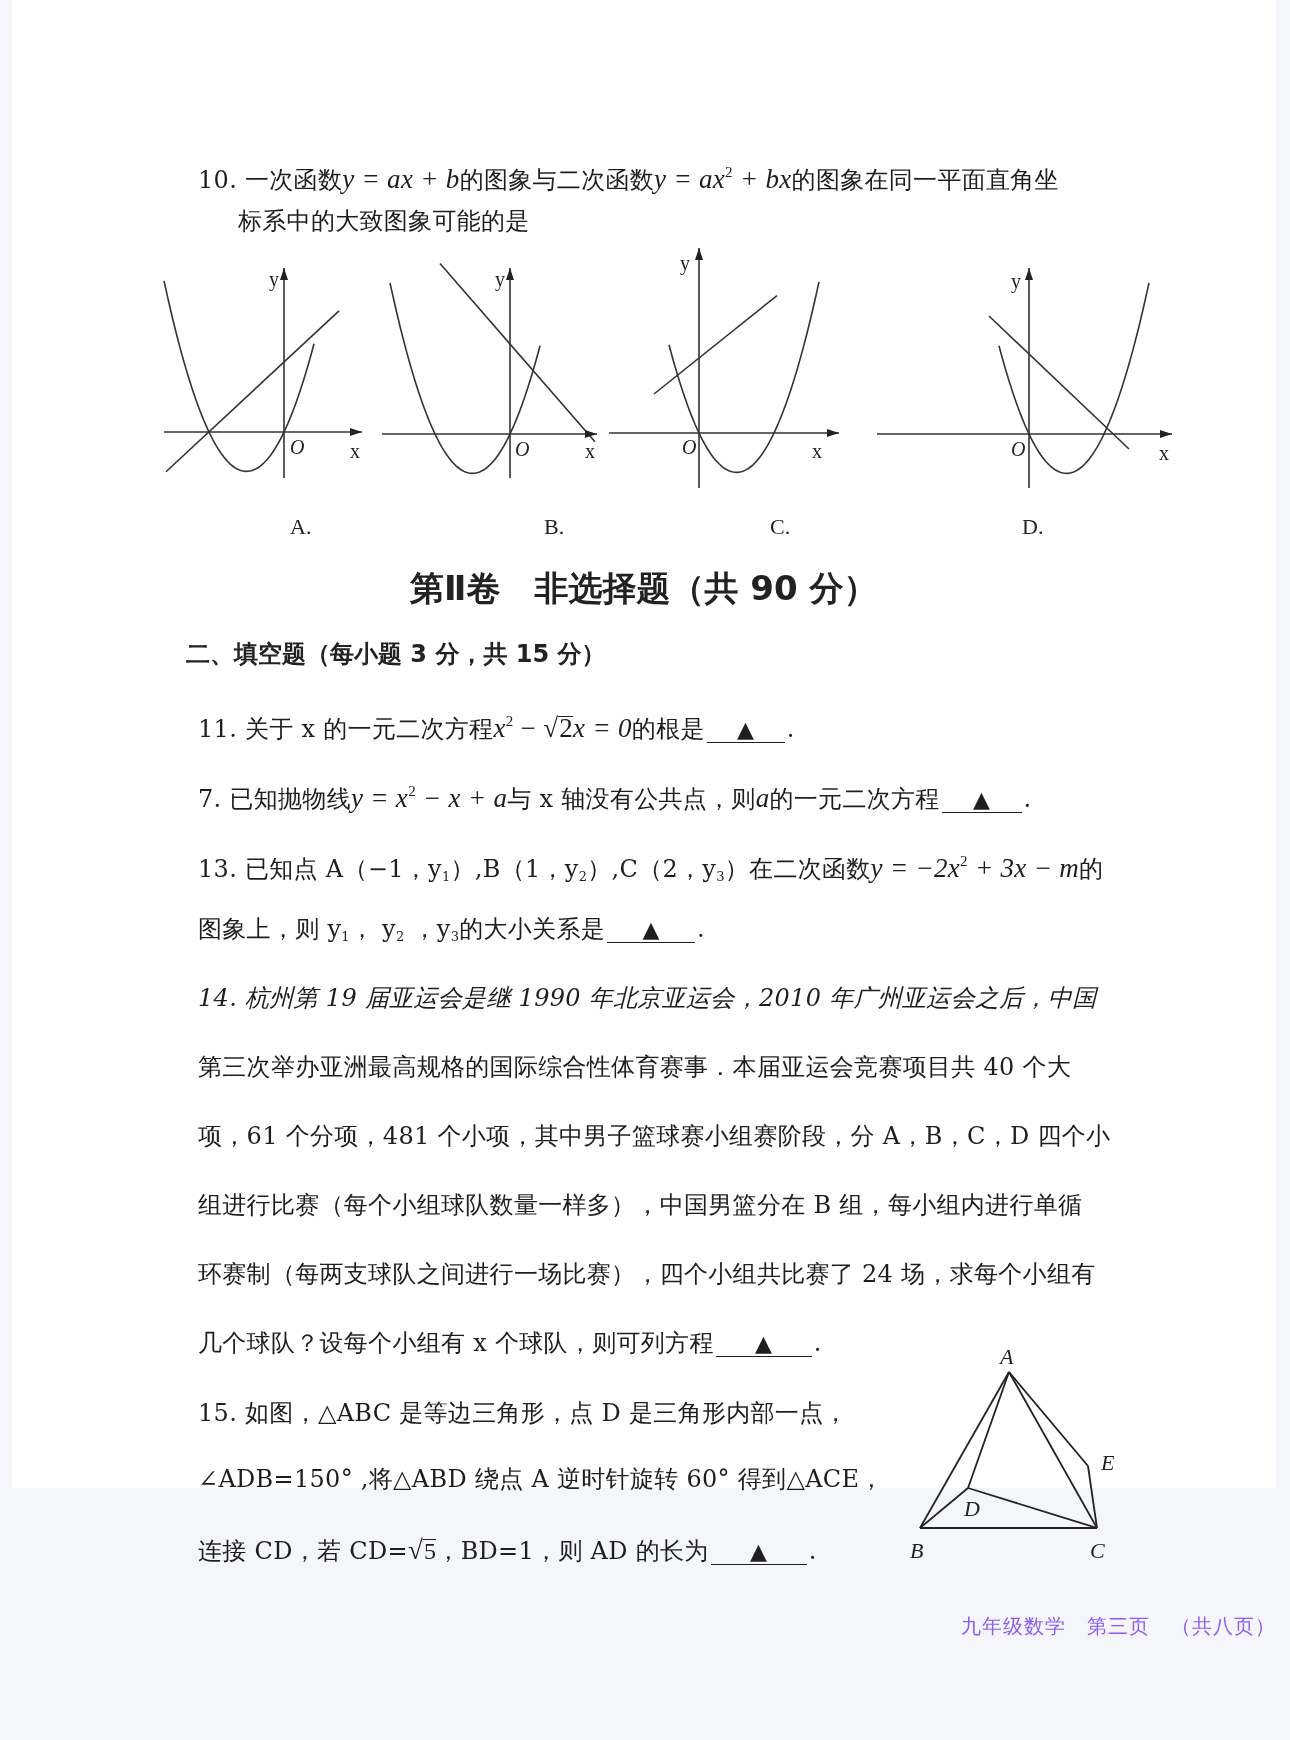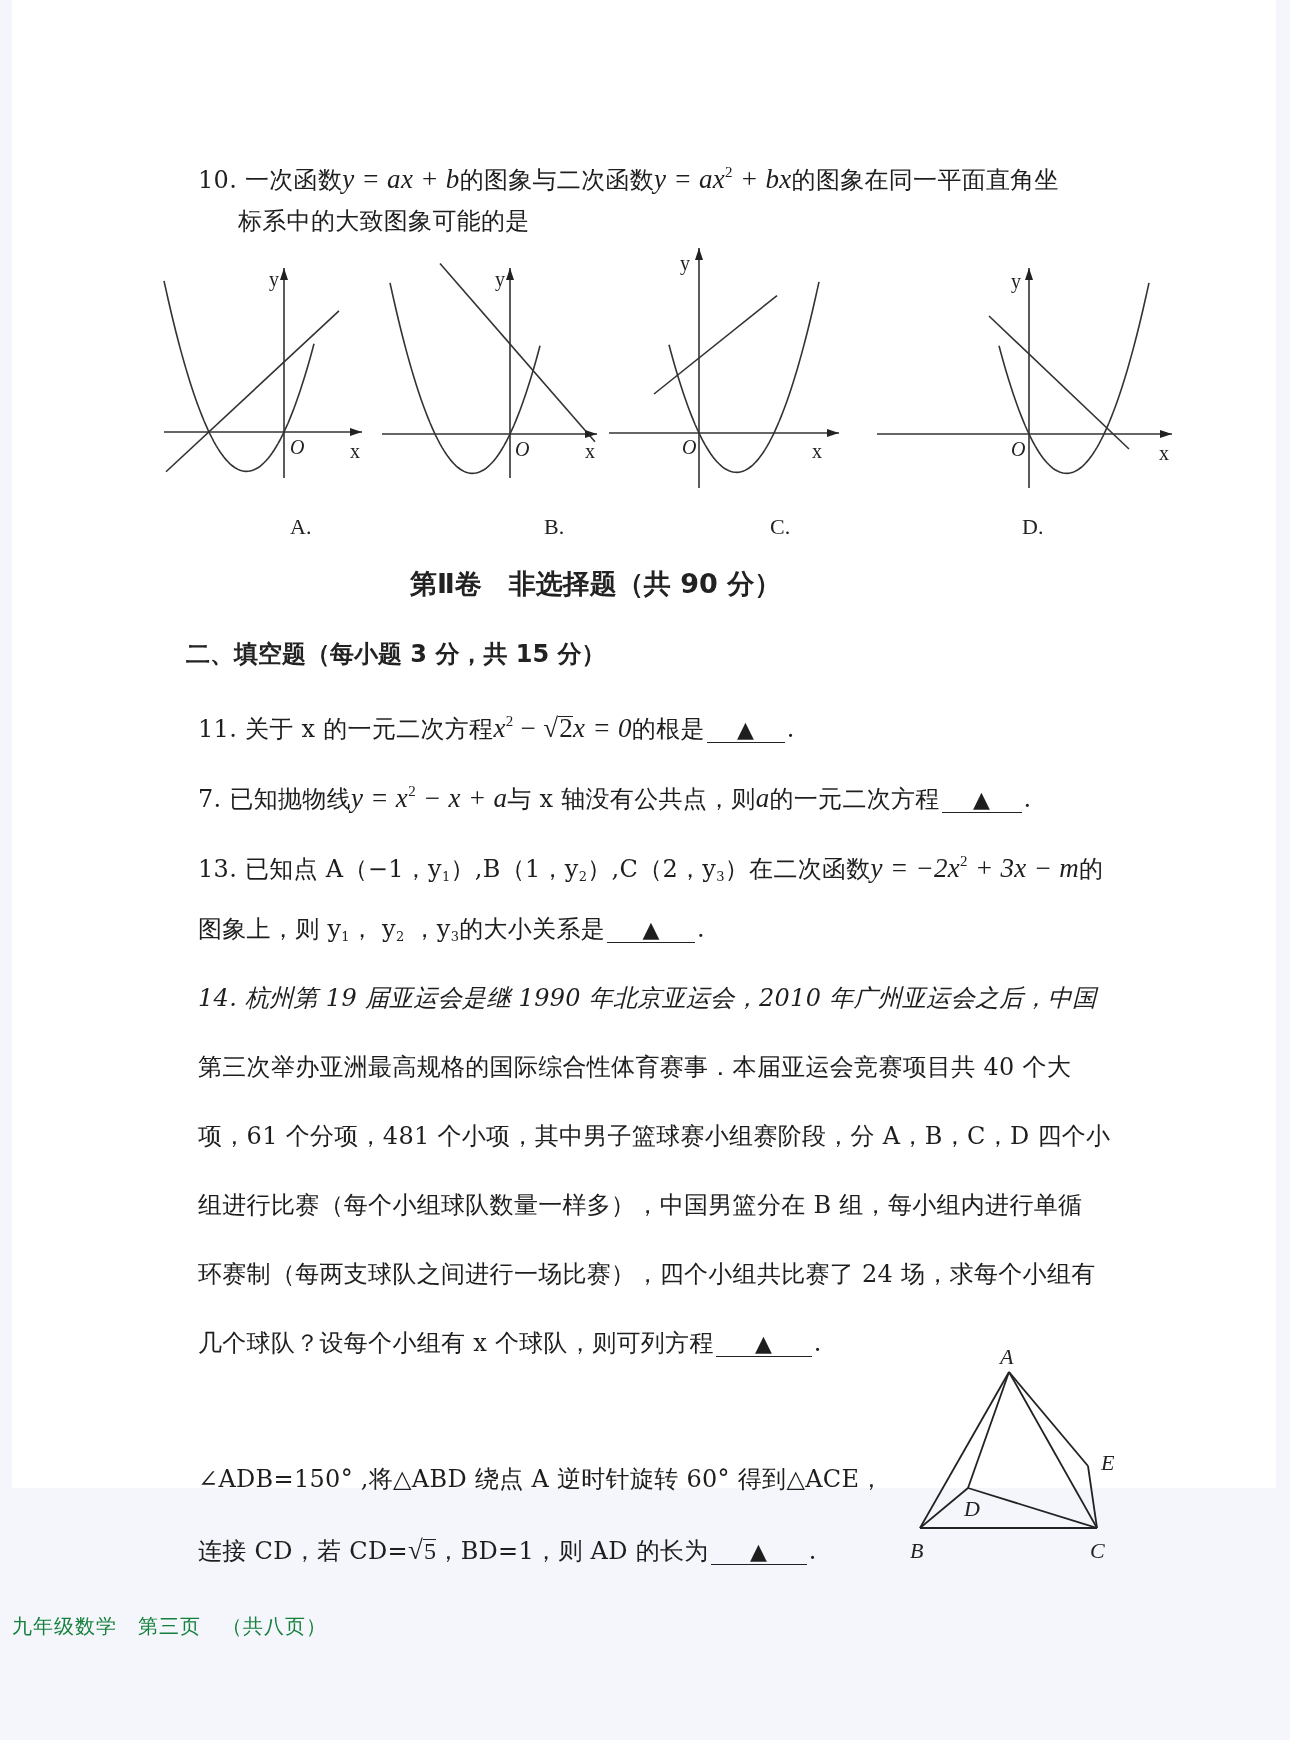--- a/index.html
+++ b/index.html
@@ -27,22 +27,22 @@
   }
   .blank span { font-size:22px; }
   .heading {
     position:absolute; font-family:"DejaVu Sans","Liberation Sans",sans-serif;
     font-weight:bold; color:#222; white-space:nowrap;
   }
   .graph { position:absolute; top:238px; }
   .graph svg { overflow:visible; }
   .opt-label { position:absolute; top:514px; font-size:22px; font-family:"Liberation Serif",serif; }
   .footer {
-    position:absolute; top:1613px; left:0; width:100%; text-align:left;
-    font-family:Liberation Sans, sans-serif; font-size:20px; color:#15803d;
+    position:absolute; top:1613px; left:0; width:100%; text-align:right;
+    font-family:Liberation Sans, sans-serif; font-size:20px; color:#8b5cf6;
     letter-spacing:1px;
   }
   .sqrt { display:inline-block; border-top:1.5px solid #222; line-height:22px; padding-left:1px; }
 </style>
 </head>
 <body>
 
 <div class="page">
 
   <div class="line" style="top:157px;left:186px;">
@@ -118,21 +118,21 @@
           <text x="104" y="218" font-style="italic">O</text>
         </g>
       </svg>
   </div>
 
   <div class="opt-label" style="left:278px;">A.</div>
   <div class="opt-label" style="left:532px;">B.</div>
   <div class="opt-label" style="left:758px;">C.</div>
   <div class="opt-label" style="left:1010px;">D.</div>
 
-  <div class="heading" style="top:566px;left:398px;font-size:27px;">第Ⅱ卷　非选择题（共 90 分）</div>
+  <div class="heading" style="top:566px;left:398px;font-size:34px;">第Ⅱ卷　非选择题（共 90 分）</div>
   <div class="heading" style="top:638px;left:174px;font-size:24px;">二、填空题（每小题 3 分，共 15 分）</div>
 
   <div class="line" style="top:706px;">
     <span>11.</span>
     <span>关于 x 的一元二次方程</span><span class="math"><span>x</span><sup>2</sup><span class="up"> − </span><span class="up">√</span><span class="sqrt up">2</span><span>x = 0</span></span><span>的根是</span><span class="blank" style="width:78px;"><span>▲</span></span><span>.</span>
   </div>
 
   <div class="line" style="top:776px;">
     <span>7.</span>
     <span>已知抛物线</span><span class="math"><span>y = x</span><sup>2</sup><span> − x + a</span></span><span>与 x 轴没有公共点，则</span><span class="math">a</span><span>的一元二次方程</span><span class="blank" style="width:80px;"><span>▲</span></span><span>.</span>
@@ -148,20 +148,21 @@
 
   <div class="line" style="top:983px;font-style:italic;">14.  杭州第 19 届亚运会是继 1990 年北京亚运会，2010 年广州亚运会之后，中国</div>
   <div class="line" style="top:1052px;">第三次举办亚洲最高规格的国际综合性体育赛事．本届亚运会竞赛项目共 40 个大</div>
   <div class="line" style="top:1121px;">项，61 个分项，481 个小项，其中男子篮球赛小组赛阶段，分 A，B，C，D 四个小</div>
   <div class="line" style="top:1190px;">组进行比赛（每个小组球队数量一样多），中国男篮分在 B 组，每小组内进行单循</div>
   <div class="line" style="top:1259px;">环赛制（每两支球队之间进行一场比赛），四个小组共比赛了 24 场，求每个小组有</div>
   <div class="line" style="top:1328px;">
     <span>几个球队？设每个小组有 x 个球队，则可列方程</span><span class="blank" style="width:96px;"><span>▲</span></span><span>.</span>
   </div>
 
+  <div class="line" style="top:1398px;">15.  如图，△ABC 是等边三角形，点 D 是三角形内部一点，</div>
   <div class="line" style="top:1464px;">∠ADB=150°  ,将△ABD 绕点 A 逆时针旋转 60°  得到△ACE，</div>
   <div class="line" style="top:1535px;">
     <span>连接 CD，若 CD=</span><span class="up" style="font-size:27px;">√</span><span class="sqrt up">5</span><span>，BD=1，则 AD 的长为</span><span class="blank" style="width:96px;"><span>▲</span></span><span>.</span>
   </div>
 
   <svg style="position:absolute;left:882px;top:1340px;" width="240" height="230">
     <g stroke="#222" stroke-width="1.8" fill="none">
       <line x1="115" y1="32" x2="26" y2="188"></line>
       <line x1="115" y1="32" x2="203" y2="188"></line>
       <line x1="26" y1="188" x2="203" y2="188"></line>

